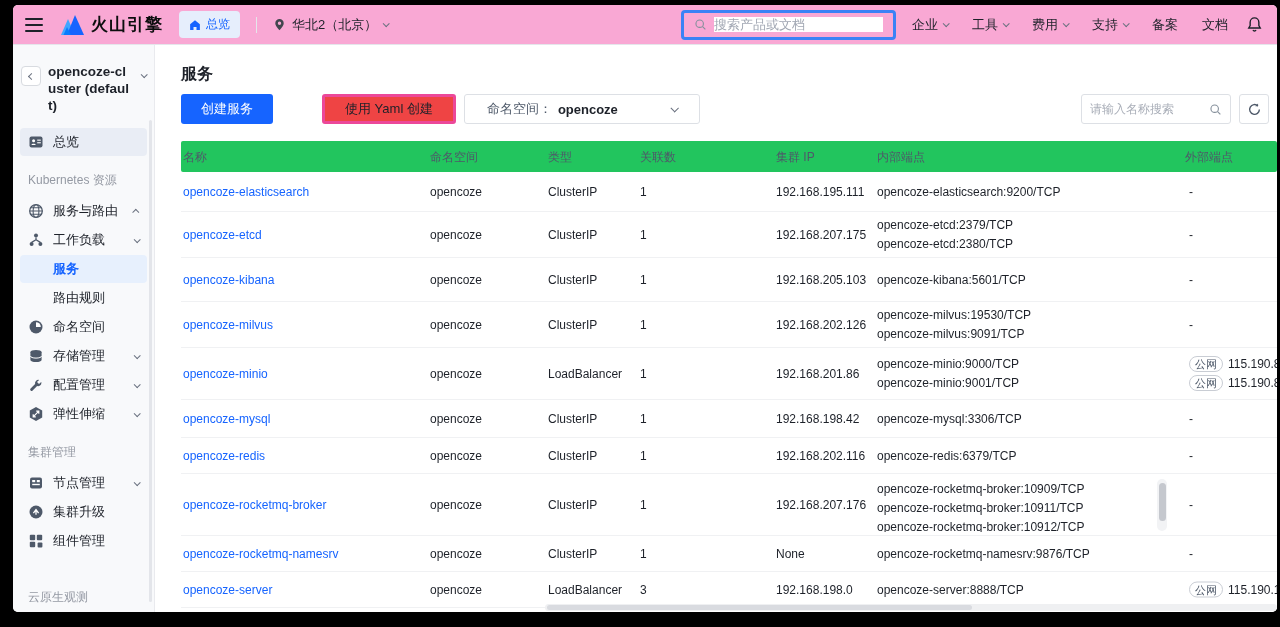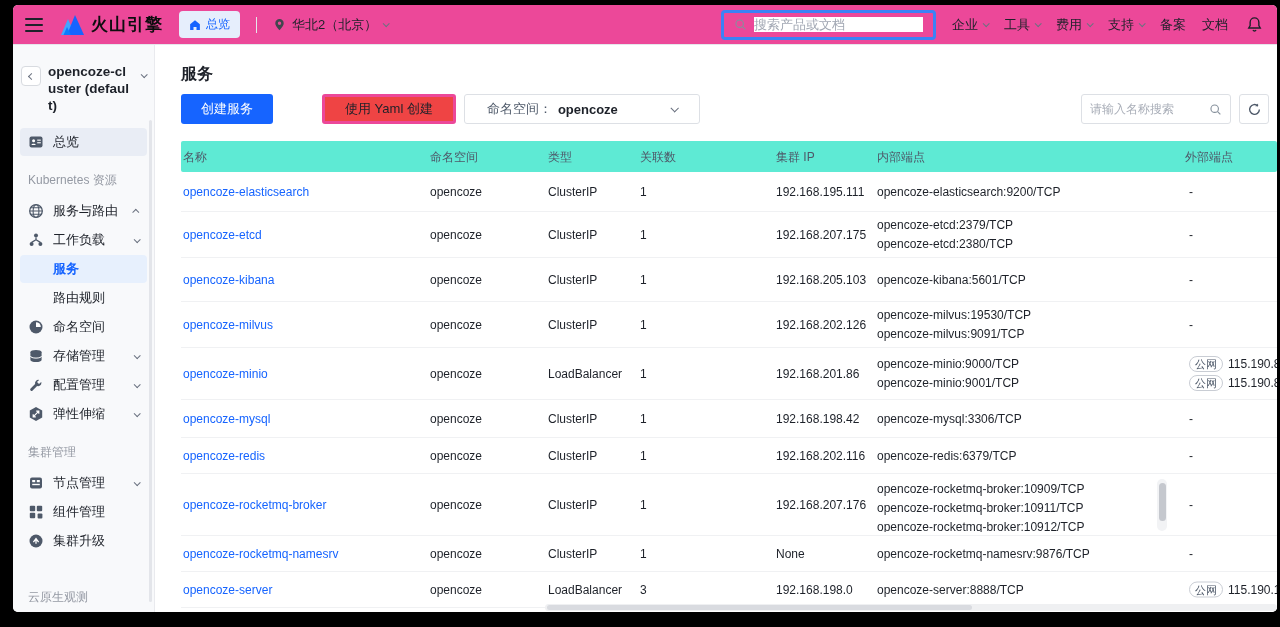--- a/index.html
+++ b/index.html
@@ -3,37 +3,37 @@
 <meta charset="utf-8">
 <style>
   * { margin:0; padding:0; box-sizing:border-box; }
   html,body { width:1280px; height:627px; background:#000; overflow:hidden;
     font-family:"Liberation Sans","DejaVu Sans",sans-serif; }
   .window { position:absolute; left:13px; top:5px; width:1264px; height:607px;
     background:#fff; border-radius:5px; overflow:hidden; }
 
   
   .topnav { display:flex; align-items:center; height:40px; padding:0 14px 0 6px;
-    border-bottom:1px solid #E5E6EB; background:#ec4899; }
+    border-bottom:1px solid #E5E6EB; background:#f9a8d4; }
   .hamburger { width:30px; height:30px; display:flex; flex-direction:column; justify-content:center;
     gap:4px; padding:0 6px; margin-right:10px; cursor:pointer; }
   .hamburger i { display:block; height:2px; background:#1D2129; border-radius:1px; }
   .logo { display:flex; align-items:center; gap:6px; margin-right:16px; }
   .logo-text { font-size:17px; font-weight:bold; color:#0C0D0E; letter-spacing:1px; }
   .nav-pill { display:flex; align-items:center; gap:5px; background:#E6EEFC; color:#1664FF;
     font-size:12px; padding:5px 10px; border-radius:4px; cursor:pointer; }
   .nav-divider { width:1px; height:16px; background:#E5E6EB; margin:0 16px; }
   .region { display:flex; align-items:center; gap:6px; font-size:13px; color:#1D2129; cursor:pointer; }
   .spacer { flex:1; }
   .nav-search { display:flex; align-items:center; gap:7px; width:215px; height:30px;
     border:3px solid #3b82f6; border-radius:4px; padding:0 10px; margin-right:16px; }
   .nav-search input { border:none; outline:none; font-size:13px; color:#1D2129; width:100%;
     font-family:inherit; }
   .nav-search input::placeholder { color:#A1A7B3; }
-  .nav-menu { display:flex; gap:16px; font-size:13px; color:#1D2129; }
+  .nav-menu { display:flex; gap:24px; font-size:13px; color:#1D2129; }
   .nav-menu .mitem { display:flex; align-items:center; gap:5px; cursor:pointer; white-space:nowrap; }
   .bell { margin-left:18px; cursor:pointer; display:flex; }
 
   .chev { display:inline-block; width:6px; height:6px; border-right:1.4px solid #6B7280;
     border-bottom:1.4px solid #6B7280; transform:rotate(45deg) translateY(-1px); }
   .chev.up { transform:rotate(-135deg) translateY(-1px); }
   .chev.left { transform:rotate(135deg); }
   .chev.sm { width:5px; height:5px; }
 
   
@@ -76,21 +76,21 @@
   .tbl-search { display:flex; align-items:center; width:150px; height:30px; border:1px solid #DDE0E5;
     border-radius:3px; padding:0 8px; }
   .tbl-search input { border:none; outline:none; width:100%; font-size:12px; color:#1D2129;
     font-family:inherit; }
   .tbl-search input::placeholder { color:#A9AEB8; }
   .icon-btn { width:30px; height:30px; border:1px solid #DDE0E5; border-radius:3px; background:#fff;
     display:flex; align-items:center; justify-content:center; cursor:pointer; flex:none; }
 
   
   .table { position:absolute; left:26px; top:96px; width:1096px; }
-  .thead { position:relative; height:31px; background:#5eead4; border-radius:2px; }
+  .thead { position:relative; height:31px; background:#22c55e; border-radius:2px; }
   .thead .hcell { position:absolute; top:50%; transform:translateY(-50%); font-size:12px;
     color:#4E5969; white-space:nowrap; }
   .trow { position:relative; border-bottom:1px solid #F0F1F3; }
   .cell { position:absolute; top:50%; transform:translateY(-50%); font-size:12px; color:#1D2129;
     white-space:nowrap; }
   .c0 { left:2px; } .c1 { left:249px; } .c2 { left:367px; } .c3 { left:459px; }
   .c4 { left:579px;margin-left:16px; } .c5 { left:696px; } .c6 { left:1008px; }
   a.link { color:#1664FF; text-decoration:none; cursor:pointer; }
   .ep { line-height:19px; }
   .ext-line { line-height:19px; display:flex; align-items:center; }
@@ -290,36 +290,36 @@
                 <rect x="8.8" y="5" width="3" height="2.2" fill="#fff"></rect>
                 <rect x="4.2" y="8.8" width="7.6" height="1.4" fill="#fff"></rect>
               </svg>
           </span>
           <span class="slabel">节点管理</span>
           <span class="chev sm"></span>
         </div>
         <div class="sitem">
           <span class="sicon">
             <svg width="16" height="16" viewBox="0 0 16 16">
+                <circle cx="8" cy="8" r="6.5" fill="#4E5969"></circle>
+                <path d="M5.4 9.2L8 5.6l2.6 3.6M8 6.2v4.6" stroke="#fff" stroke-width="1.3" fill="none"></path>
+              </svg>
+          </span>
+          <span class="slabel">集群升级</span>
+        </div>
+        <div class="sitem">
+          <span class="sicon">
+            <svg width="16" height="16" viewBox="0 0 16 16">
                 <rect x="1.8" y="1.8" width="5.4" height="5.4" rx="1" fill="#4E5969"></rect>
                 <rect x="8.8" y="1.8" width="5.4" height="5.4" rx="1" fill="#4E5969"></rect>
                 <rect x="1.8" y="8.8" width="5.4" height="5.4" rx="1" fill="#4E5969"></rect>
                 <rect x="9.6" y="9.6" width="4.8" height="4.8" rx="1" fill="#4E5969"></rect>
               </svg>
           </span>
           <span class="slabel">组件管理</span>
-        </div>
-        <div class="sitem">
-          <span class="sicon">
-            <svg width="16" height="16" viewBox="0 0 16 16">
-                <circle cx="8" cy="8" r="6.5" fill="#4E5969"></circle>
-                <path d="M5.4 9.2L8 5.6l2.6 3.6M8 6.2v4.6" stroke="#fff" stroke-width="1.3" fill="none"></path>
-              </svg>
-          </span>
-          <span class="slabel">集群升级</span>
         </div>
         <div class="ssection" style="margin-top:34px">云原生观测</div>
 
       </div>
       <span class="sb-scroll"></span>
     </div>
 
     <div class="main">
       <div class="page-title">服务</div>
 

